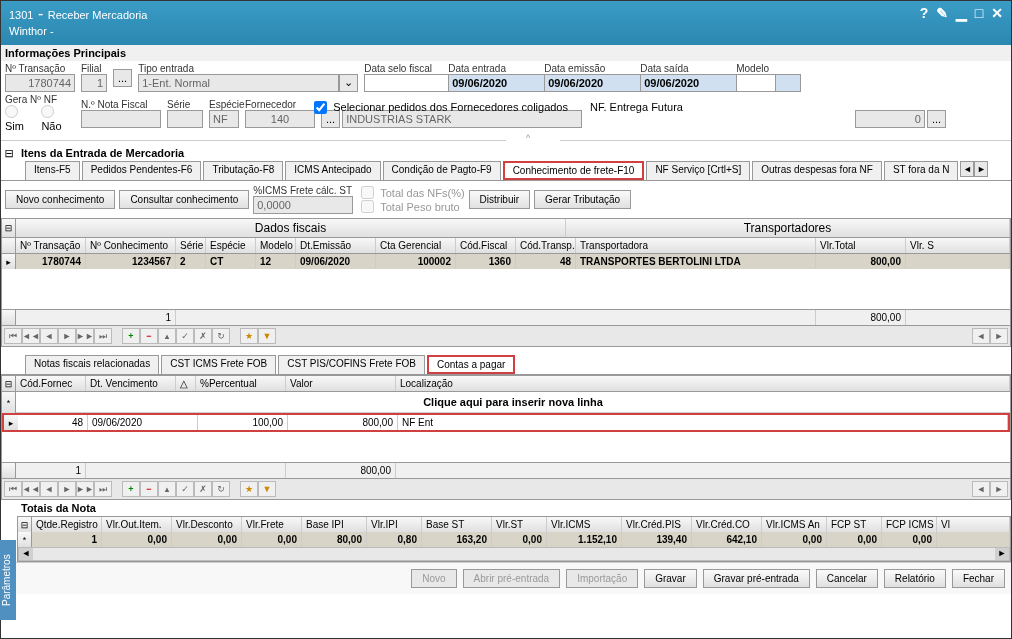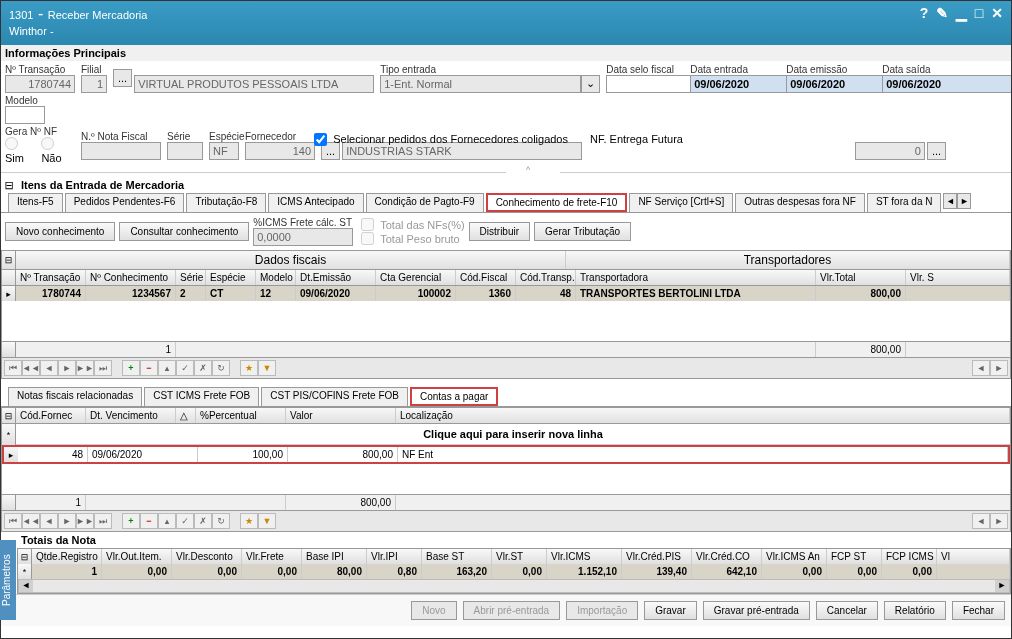--- a/index.html
+++ b/index.html
@@ -25,21 +25,21 @@
 .dropdown-arrow { background: #5090c0; color: #fff; width: 16px; height: 18px; display: inline-flex; align-items: center; justify-content: center; border: 1px solid #3070a0; cursor: pointer; }
 
 .checkbox-row { display: flex; align-items: center; gap: 4px; }
 input[type=checkbox], input[type=radio] { margin-right: 2px; }
 
 
 .separator { border-top: 1px solid #ccc; margin: 4px 0; text-align: center; position: relative; }
 .separator::after { content: "^"; position: absolute; top: -8px; left: 50%; background: #fff; padding: 0 20px; font-size: 9px; letter-spacing: 10px; color: #999; }
 
 
-.tabs { display: flex; border-bottom: 1px solid #999; padding-left: 7px; }
+.tabs { display: flex; border-bottom: 1px solid #999; padding-left: 24px; }
 .tab { border: 1px solid #999; border-bottom: none; padding: 2px 8px; background: #f0f0f0; margin-right: 2px; cursor: pointer; font-size: 10px; }
 .tab.highlighted { border: 2px solid #d04040; background: #fff; }
 .tab-nav { width: 14px; height: 16px; border: 1px solid #999; background: #e8e8e8; display: inline-flex; align-items: center; justify-content: center; cursor: pointer; font-size: 9px; }
 
 
 .button-row { display: flex; gap: 4px; padding: 4px; align-items: center; flex-wrap: wrap; }
 .btn { border: 1px solid #999; background: linear-gradient(to bottom, #fafafa, #e0e0e0); padding: 3px 10px; cursor: pointer; font-size: 10px; }
 .btn.disabled { color: #999; background: #e8e8e8; cursor: default; }
 
 
@@ -99,21 +99,20 @@
   <div class="field-row">
     <div class="field-group" style="width:70px">
         <span class="field-label">Nº Transação</span>
         <input class="field-input disabled" style="text-align: right;" readonly="" value="1780744">
       </div>
     <div class="field-group" style="width:26px">
         <span class="field-label">Filial</span>
         <input class="field-input disabled" style="text-align: right;" readonly="" value="1">
       </div>
     <button class="btn-small">...</button>
-    <input class="field-input disabled" style="width: 240px; margin-top: 12px;" readonly="" value="VIRTUAL PRODUTOS PESSOAIS LTDA">
     <div class="field-group" style="width:220px;margin-left:4px">
         <span class="field-label">Tipo entrada</span>
         <div style="display:flex">
           <input class="field-input disabled" style="flex: 1 1 0%;" readonly="" value="1-Ent. Normal">
           <span class="btn-small">⌄</span>
         </div>
       </div>
     <div class="field-group" style="width:78px">
         <span class="field-label">Data selo fiscal</span>
         <div style="display:flex">
@@ -161,21 +160,21 @@
     <div class="field-group" style="width:36px">
         <span class="field-label">Série</span>
         <input class="field-input disabled" readonly="" style="">
       </div>
     <div class="field-group" style="width:30px">
         <span class="field-label">Espécie</span>
         <input class="field-input disabled" readonly="" value="NF" style="">
       </div>
     <div class="field-group" style="width:70px">
         <span class="field-label">Fornecedor</span>
-        <input class="field-input disabled" style="text-align: right;" readonly="" value="140">
+        <input class="field-input disabled" style="text-align: center;" readonly="" value="140">
       </div>
     <button class="btn-small" style="margin-top:12px">...</button>
     <input class="field-input disabled" style="width: 240px; margin-top: 12px;" readonly="" value="INDUSTRIAS STARK">
     <label class="checkbox-row" style="margin-top:-12px;margin-left:-270px">
         <input type="checkbox" checked="" style="">
         <span>Selecionar pedidos dos Fornecedores coligados</span>
       </label>
     <span style="margin-left:20px;margin-top:-12px">NF. Entrega Futura</span>
     <input class="field-input disabled" style="width: 70px; text-align: right; margin-top: 12px; margin-left: 170px;" readonly="" value="0">
     <button class="btn-small" style="margin-top:12px">...</button>

